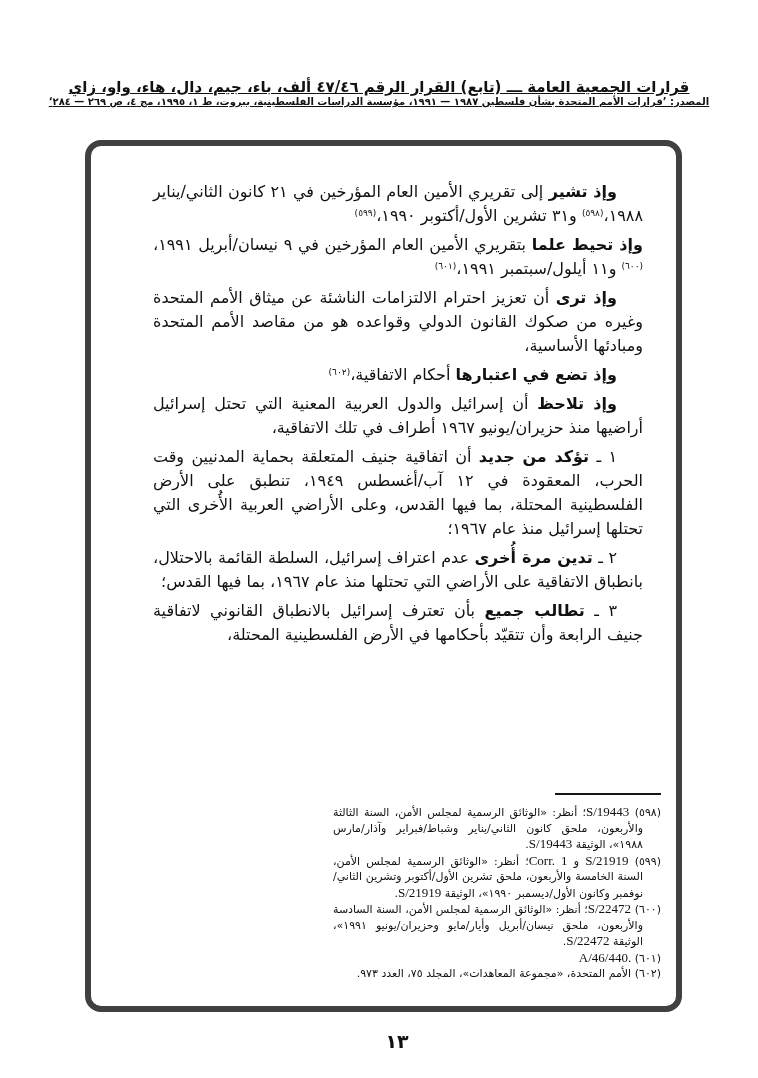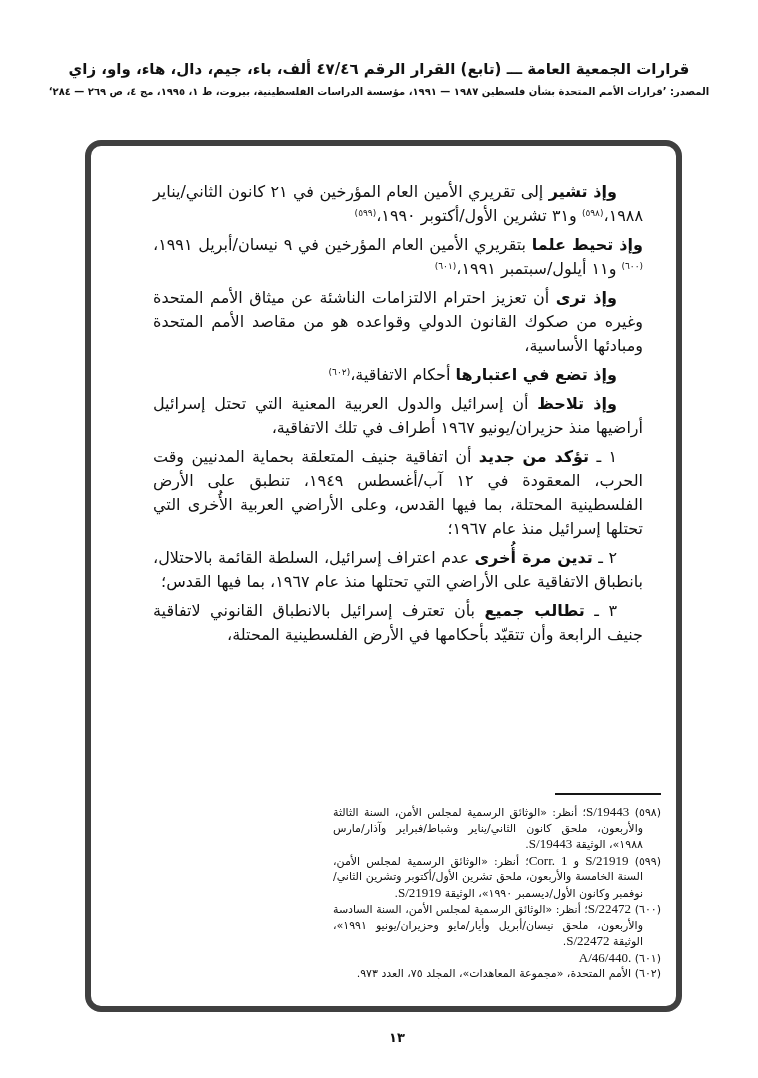--- a/index.html
+++ b/index.html
@@ -1,40 +1,40 @@
 <!DOCTYPE html>
 <html lang="ar" dir="rtl"><head>
 <meta charset="utf-8">
 <style>
   html,body{margin:0;padding:0;background:#888;}
   .page{
     position:relative;width:758px;height:1078px;background:#ffffff;
     margin:0 auto;font-family:"DejaVu Sans",sans-serif;direction:rtl;color:#111;
     overflow:hidden;
   }
-  .header{position:absolute;top:60px;left:0;right:0;text-align:center;}
+  .header{position:absolute;top:78px;left:0;right:0;text-align:center;text-decoration:underline;}
   .title{font-size:15px;font-weight:bold;letter-spacing:0;}
-  .source{margin-top:8px;font-size:10px;font-weight:bold;white-space:nowrap;}
+  .source{font-size:10px;font-weight:bold;white-space:nowrap;}
   .frame{
     position:absolute;top:140px;left:85px;width:597px;height:872px;
     box-sizing:border-box;border:6px solid #404040;border-radius:16px;background:#fff;
   }
   .body-text{position:absolute;top:34px;right:33px;left:62px;}
   p.body-p{font-size:16px;line-height:24px;text-align:justify;margin:0 0 5px;}
   p.body-p.indent{text-indent:26px;}
   .lead{font-weight:bold;}
   sup.ref{font-size:9px;line-height:0;vertical-align:5px;letter-spacing:0;}
   .ltr{direction:ltr;unicode-bidi:isolate;font-family:"DejaVu Serif",serif;}
   .footnotes{position:absolute;top:647px;right:15px;width:328px;}
   .fn-sep{width:106px;height:0;border-top:2px solid #151515;margin:0 0 9px 0;}
   p.fn{font-size:11px;line-height:15.5px;text-align:justify;margin:0;
        padding-right:18px;text-indent:-18px;}
   p.fn .ltr{font-size:13px;font-family:Liberation Serif, serif;}
   .pagenum{position:absolute;top:1030px;left:0;right:0;text-align:center;
-           font-size:13px;font-weight:bold;margin-left:36px;}
+           font-size:19px;font-weight:bold;margin-left:36px;}
 </style>
 </head>
 <body>
 
 <div class="page">
 
   <div class="header">
     <div class="title">قرارات الجمعية العامة ـــ (تابع) القرار الرقم ٤٧/٤٦ ألف، باء، جيم، دال، هاء، واو، زاي</div>
     <div class="source">المصدر: ’قرارات الأمم المتحدة بشأن فلسطين ١٩٨٧ — ١٩٩١، مؤسسة الدراسات الفلسطينية، بيروت، ط ١، ١٩٩٥، مج ٤، ص ٢٦٩ — ٢٨٤‘</div>
   </div>

